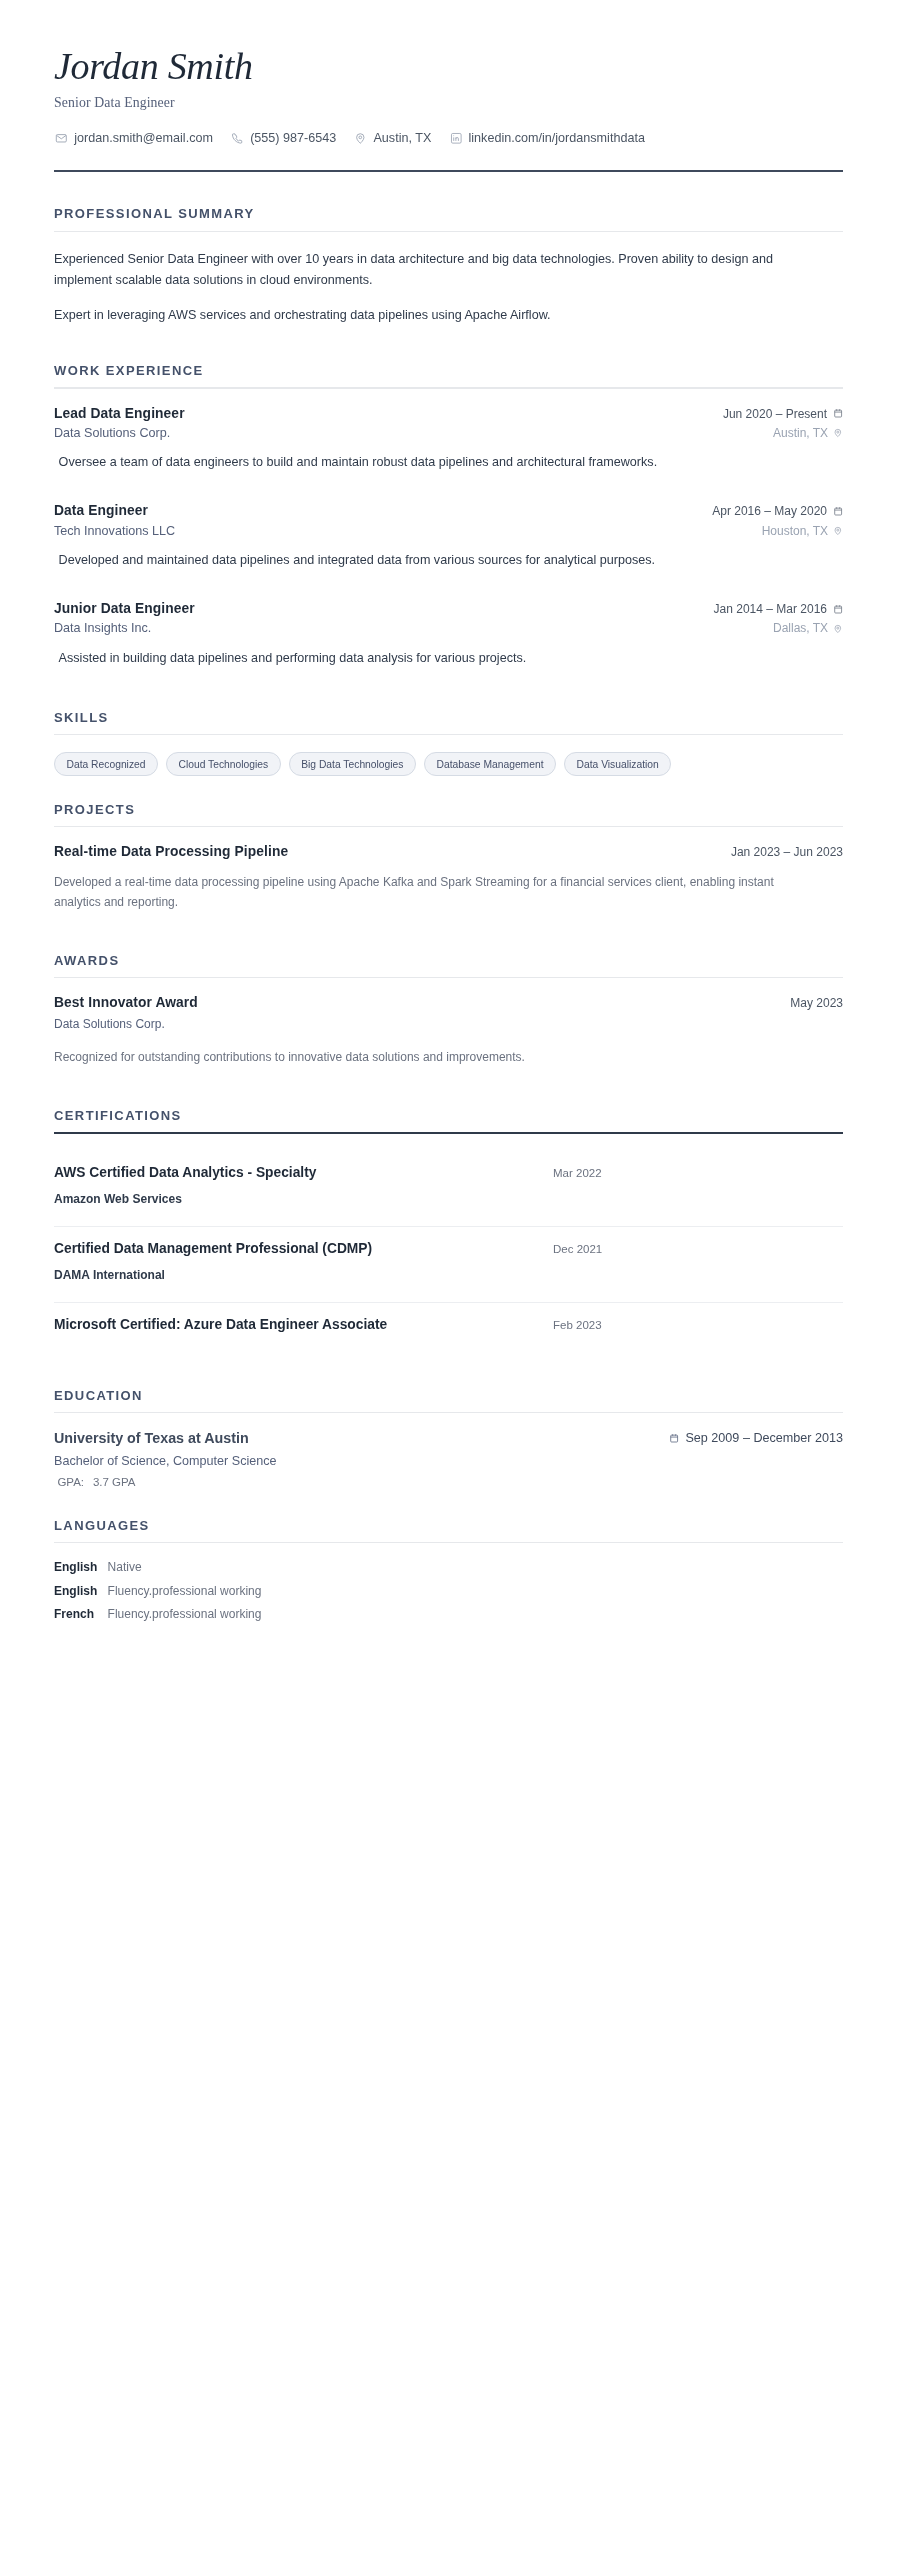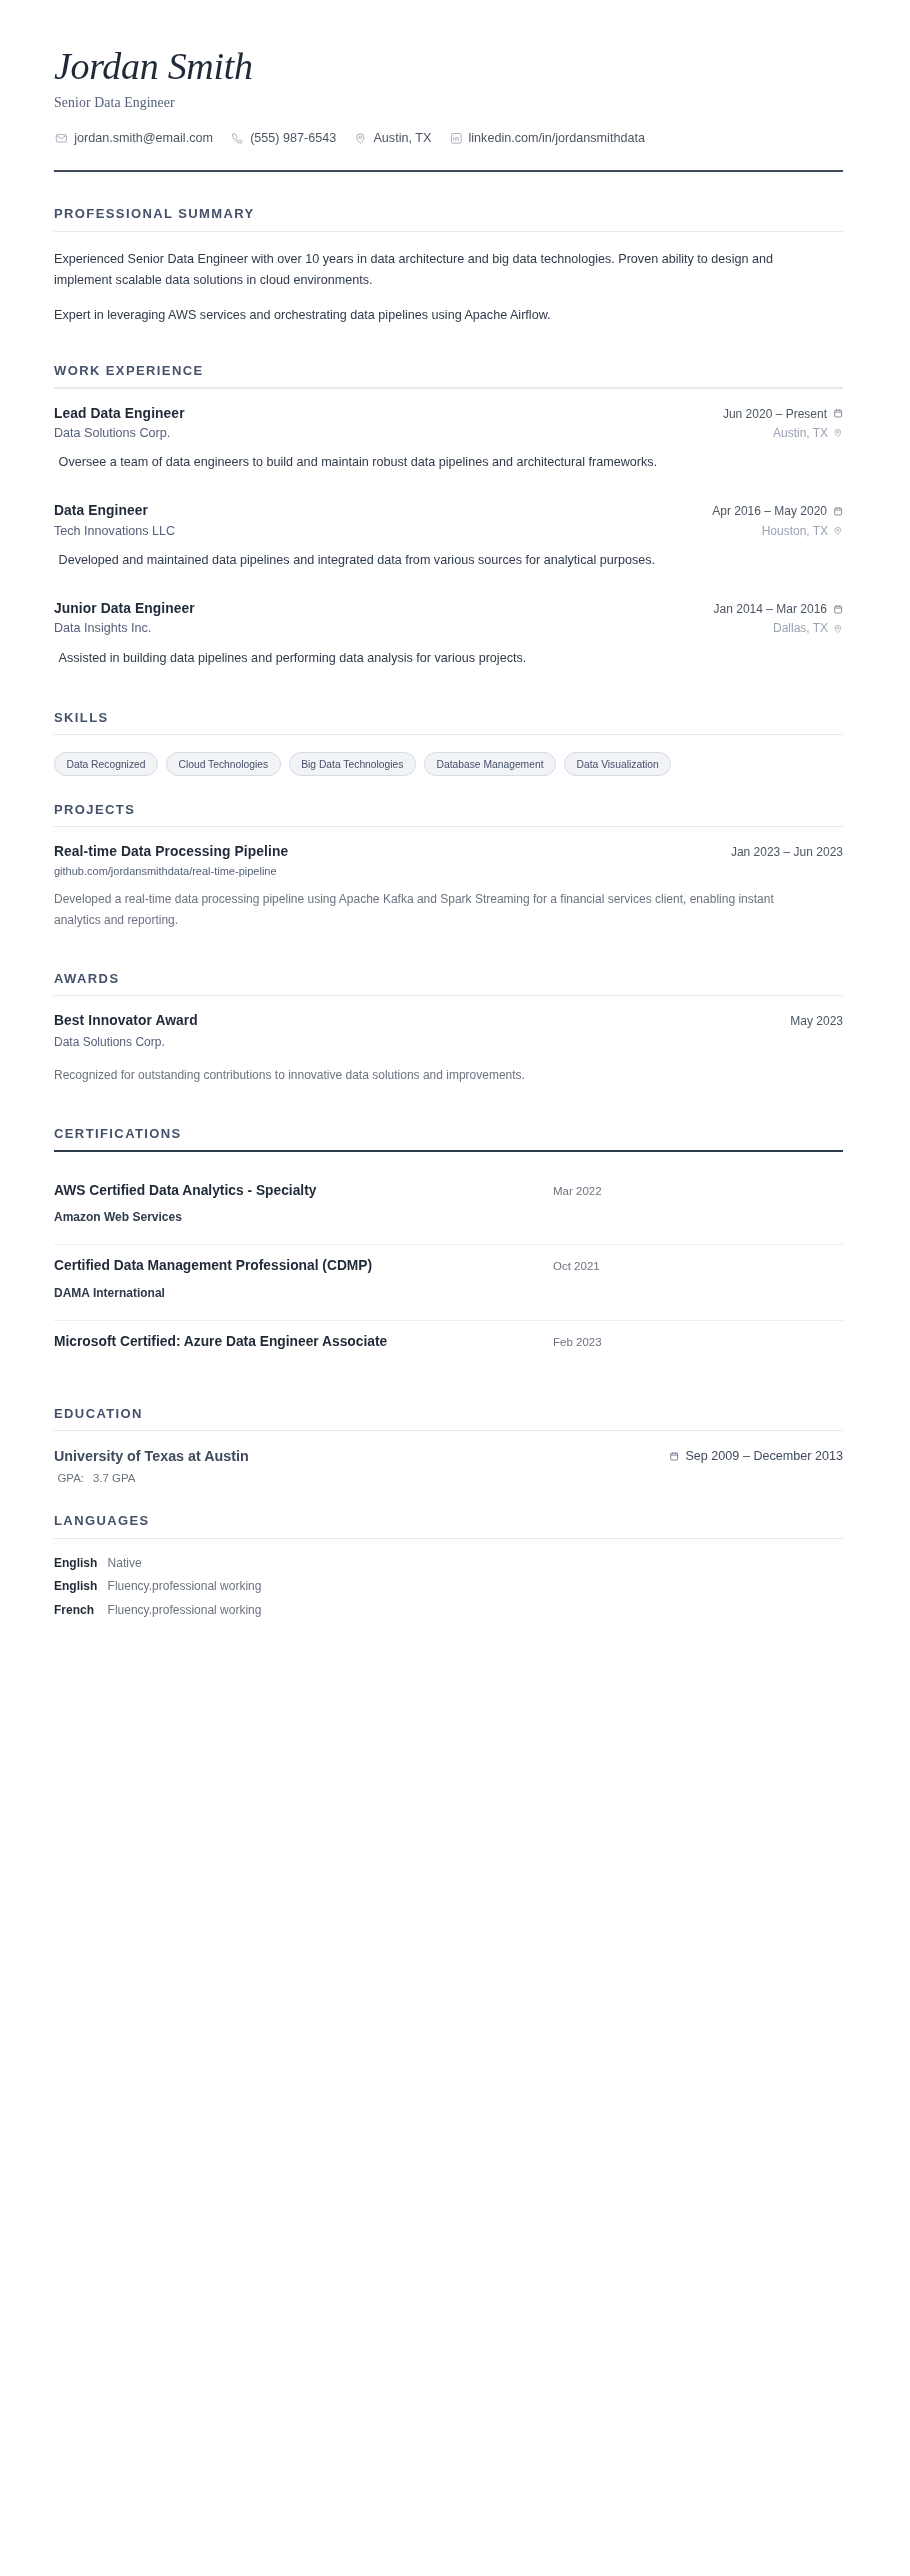--- a/index.html
+++ b/index.html
@@ -492,21 +492,20 @@
       <div class="section-head">PROJECTS</div>
       <div class="section-rule"></div>
 
       <div class="entry">
         <div class="entry-row">
           <span class="entry-title">Real-time Data Processing Pipeline</span>
           <span class="entry-right">
             <span>Jan 2023 – Jun 2023</span>
           </span>
         </div>
-        <div class="project-link">github.com/jordansmithdata/real-time-pipeline</div>
         <div class="project-desc">Developed a real-time data processing pipeline using Apache Kafka and Spark Streaming for a financial services client, enabling instant analytics and reporting.</div>
       </div>
     </div>
 
     <div class="gap-lg"></div>
 
     <div class="section">
       <div class="section-head">AWARDS</div>
       <div class="section-rule"></div>
 
@@ -532,21 +531,21 @@
         <div class="cert-row">
           <span class="cert-name">AWS Certified Data Analytics - Specialty</span>
           <span class="cert-date">Mar 2022</span>
         </div>
         <div class="cert-issuer">Amazon Web Services</div>
       </div>
 
       <div class="cert-item">
         <div class="cert-row">
           <span class="cert-name">Certified Data Management Professional (CDMP)</span>
-          <span class="cert-date">Oct 2021</span>
+          <span class="cert-date">Dec 2021</span>
         </div>
         <div class="cert-issuer">DAMA International</div>
       </div>
 
       <div class="cert-item">
         <div class="cert-row">
           <span class="cert-name">Microsoft Certified: Azure Data Engineer Associate</span>
           <span class="cert-date">Feb 2023</span>
         </div>
       </div>
@@ -566,20 +565,21 @@
               <svg width="10.3" height="10.3" viewBox="0 0 24 24" fill="none" stroke="currentColor" stroke-width="1.8">
                 <rect x="4" y="5" width="16" height="16" rx="2"></rect>
                 <line x1="4" y1="9.5" x2="20" y2="9.5"></line>
                 <line x1="8.5" y1="3" x2="8.5" y2="6.4"></line>
                 <line x1="15.5" y1="3" x2="15.5" y2="6.4"></line>
               </svg>
             </span>
             <span>Sep 2009 – December 2013</span>
           </span>
         </div>
+        <div class="edu-degree">Bachelor of Science, Computer Science</div>
         <div class="edu-gpa">
           <span class="gpa-label">GPA:</span>
           <span>3.7 GPA</span>
         </div>
       </div>
     </div>
 
     <div class="gap-md"></div>
 
     <div class="section">

